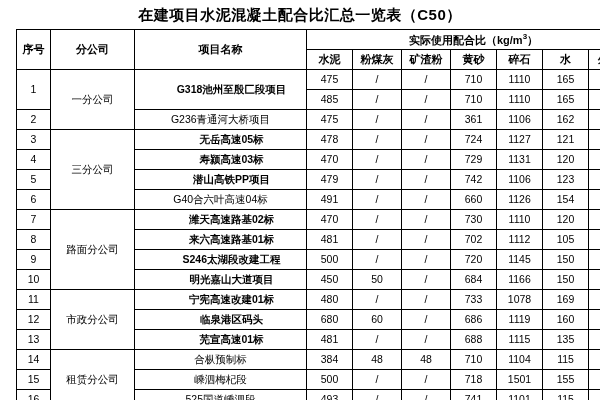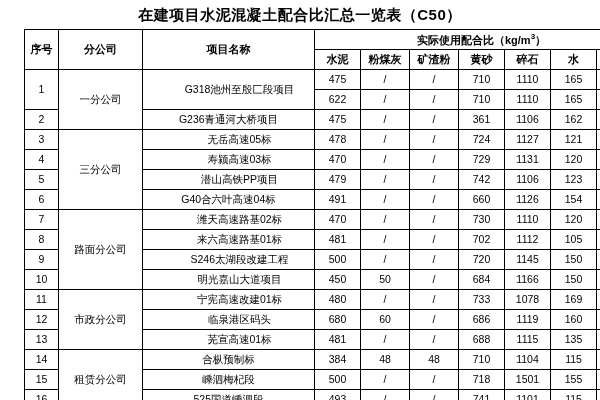--- a/index.html
+++ b/index.html
@@ -12,21 +12,21 @@
     background: #ffffff;
     font-family: "Liberation Sans", "DejaVu Sans", sans-serif;
     color: #000000;
     overflow: hidden;
   }
   .page {
     width: 600px;
     height: 400px;
     position: relative;
     box-sizing: border-box;
-    padding: 0 24px;
+    padding: 0 16px;
   }
   .doc-title {
     text-align: center;
     font-size: 15px;
     font-weight: bold;
     letter-spacing: 0.5px;
     padding: 6px 0 5px 0;
     line-height: 1.2;
   }
   table.main {
@@ -56,20 +56,21 @@
   .col-num { width: 46px; }
   .col-num-wide { width: 49px; }
   .col-add { width: 52px; }
   .proj-cell {
     text-align: left;
     padding-left: 5px;
     font-size: 10.5px;
   }
   .proj-cell.indent {
     padding-left: 22px;
+    font-weight: bold;
   }
   .unit-sup {
     font-size: 8px;
     vertical-align: super;
   }
   .hdr-group {
     font-size: 11px;
   }
   .branch-cell {
     font-size: 11px;
@@ -121,21 +122,21 @@
           <td rowspan="2" class="proj-cell indent">G318池州至殷匚段项目</td>
           <td>475</td>
           <td>/</td>
           <td>/</td>
           <td>710</td>
           <td>1110</td>
           <td>165</td>
           <td>5.29</td>
         </tr>
         <tr>
-          <td>622</td>
+          <td>485</td>
           <td>/</td>
           <td>/</td>
           <td>710</td>
           <td>1110</td>
           <td>165</td>
           <td>5.47</td>
         </tr>
         <tr>
           <td>2</td>
           <td class="proj-cell">G236青通河大桥项目</td>

